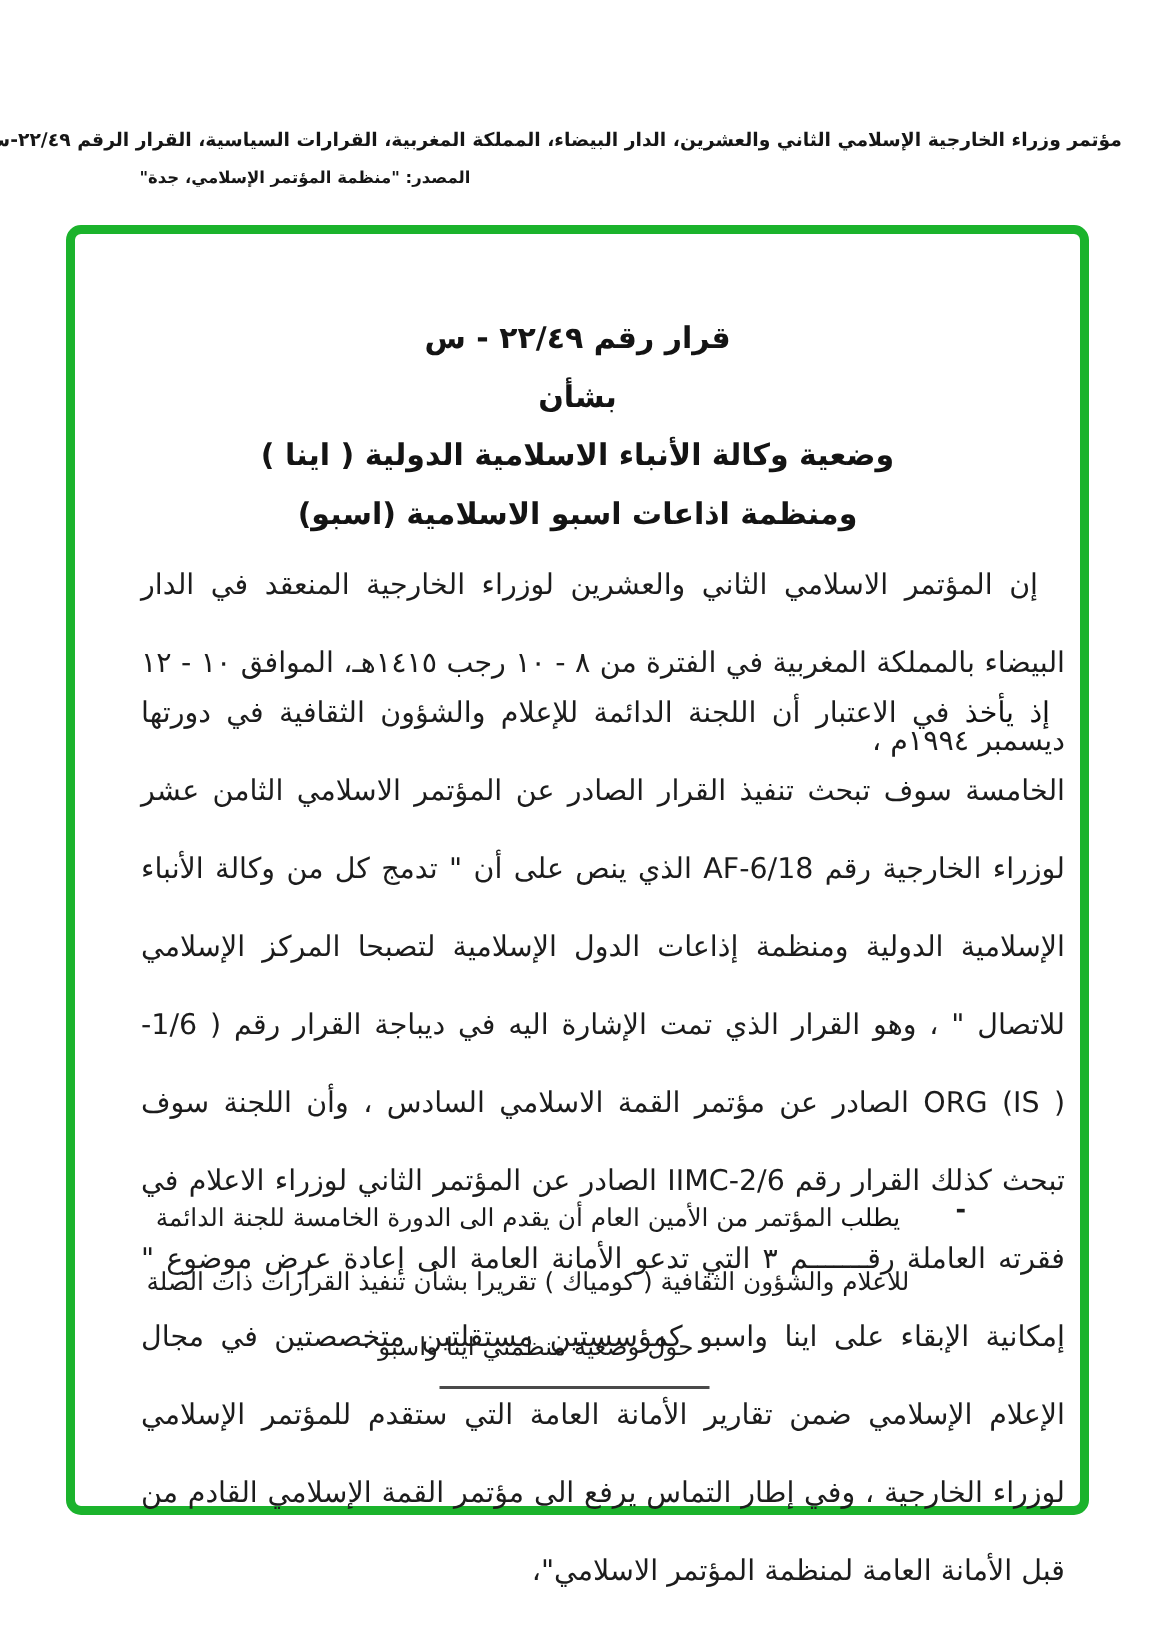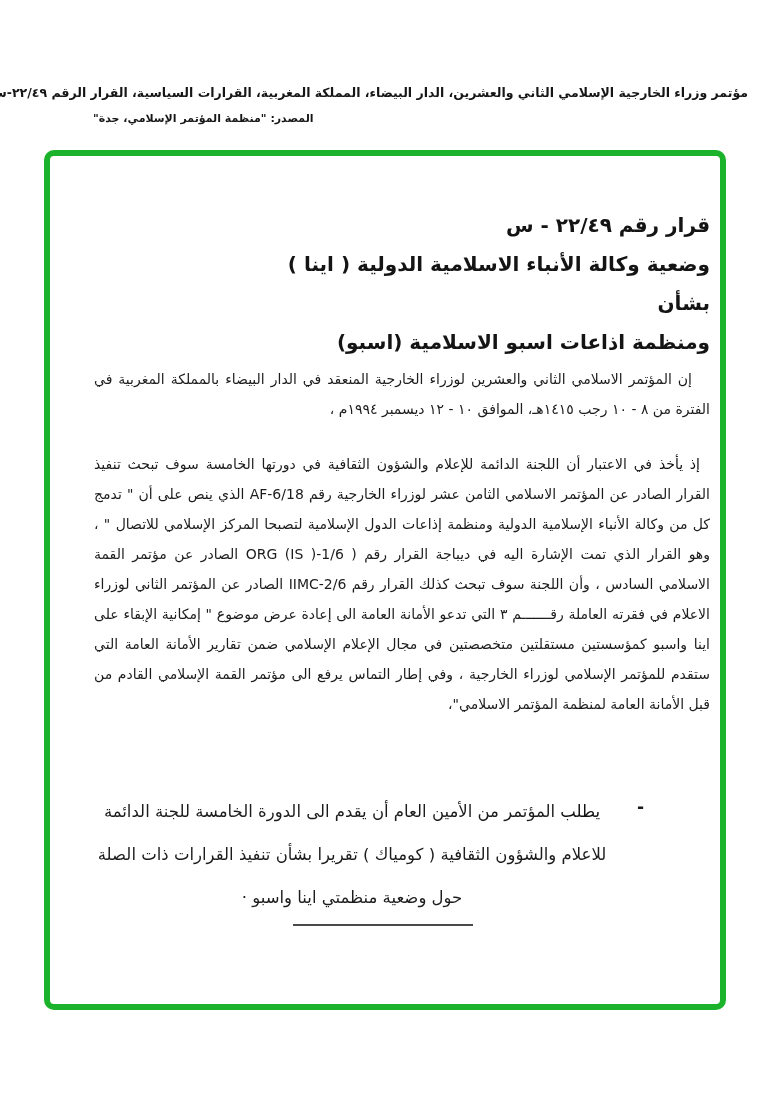--- a/index.html
+++ b/index.html
@@ -23,29 +23,29 @@
   }
   .frame{
     position:absolute;left:44px;top:150px;
     width:682px;height:860px;
     box-sizing:border-box;
     border:6px solid #1bb32c;
     border-radius:10px;
   }
   .title-block{
     position:absolute;top:206px;left:60px;width:650px;
-    text-align:right;direction:rtl;
+    text-align:center;direction:rtl;
   }
   .title-line{
     font-size:20px;line-height:39px;font-weight:700;
     color:#141414;
   }
   .para{
     position:absolute;direction:rtl;text-align:justify;
-    font-size:14px;line-height:30px;color:#1c1c1c;
+    font-size:19px;line-height:52px;color:#1c1c1c;
   }
   .para1{top:364px;right:74px;width:616px;text-indent:18px;}
   .para2{top:449px;right:74px;width:616px;text-indent:10px;}
   .lead{font-weight:400;color:#101010;}
   .bullet-marker{
     position:absolute;top:797px;right:140px;
     font-size:17px;font-weight:700;color:#1c1c1c;
   }
   .bullet-text{
     position:absolute;top:790px;right:174px;width:516px;
@@ -63,22 +63,22 @@
 <div class="page">
 
   <div class="header-line1">مؤتمر وزراء الخارجية الإسلامي الثاني والعشرين، الدار البيضاء، المملكة المغربية، القرارات السياسية، القرار الرقم ٢٢/٤٩-س</div>
 
   <div class="header-line2">المصدر:  "منظمة المؤتمر الإسلامي، جدة"</div>
 
   <div class="frame"></div>
 
   <div class="title-block">
     <div class="title-line">قرار رقم ٢٢/٤٩ - س</div>
+    <div class="title-line">بشأن</div>
     <div class="title-line">وضعية وكالة الأنباء الاسلامية الدولية ( اينا )</div>
-    <div class="title-line">بشأن</div>
     <div class="title-line">ومنظمة اذاعات اسبو الاسلامية (اسبو)</div>
   </div>
 
   <div class="para para1">إن المؤتمر الاسلامي الثاني والعشرين لوزراء الخارجية المنعقد في الدار البيضاء بالمملكة المغربية في الفترة من ٨ - ١٠ رجب ١٤١٥هـ، الموافق ١٠ - ١٢ ديسمبر ١٩٩٤م ،</div>
 
   <div class="para para2">
     <span class="lead">إذ يأخذ</span><span> في الاعتبار أن اللجنة الدائمة للإعلام والشؤون الثقافية في دورتها الخامسة سوف تبحث تنفيذ القرار الصادر عن المؤتمر الاسلامي الثامن عشر لوزراء الخارجية رقم 6/18-AF الذي ينص على أن " تدمج كل من وكالة الأنباء الإسلامية الدولية ومنظمة إذاعات الدول الإسلامية لتصبحا المركز الإسلامي للاتصال " ، وهو القرار الذي تمت الإشارة اليه في ديباجة القرار رقم ( 1/6-ORG (IS ) الصادر عن مؤتمر القمة الاسلامي السادس ، وأن اللجنة سوف تبحث كذلك القرار رقم IIMC-2/6 الصادر عن المؤتمر الثاني لوزراء الاعلام في فقرته العاملة رقـــــــم ٣ التي تدعو الأمانة العامة الى إعادة عرض موضوع " إمكانية الإبقاء على اينا واسبو كمؤسستين مستقلتين متخصصتين في مجال الإعلام الإسلامي ضمن تقارير الأمانة العامة التي ستقدم للمؤتمر الإسلامي لوزراء الخارجية ، وفي إطار التماس يرفع الى مؤتمر القمة الإسلامي القادم من قبل الأمانة العامة لمنظمة المؤتمر الاسلامي"،</span>
   </div>
 
   <div class="bullet-marker">-</div>

